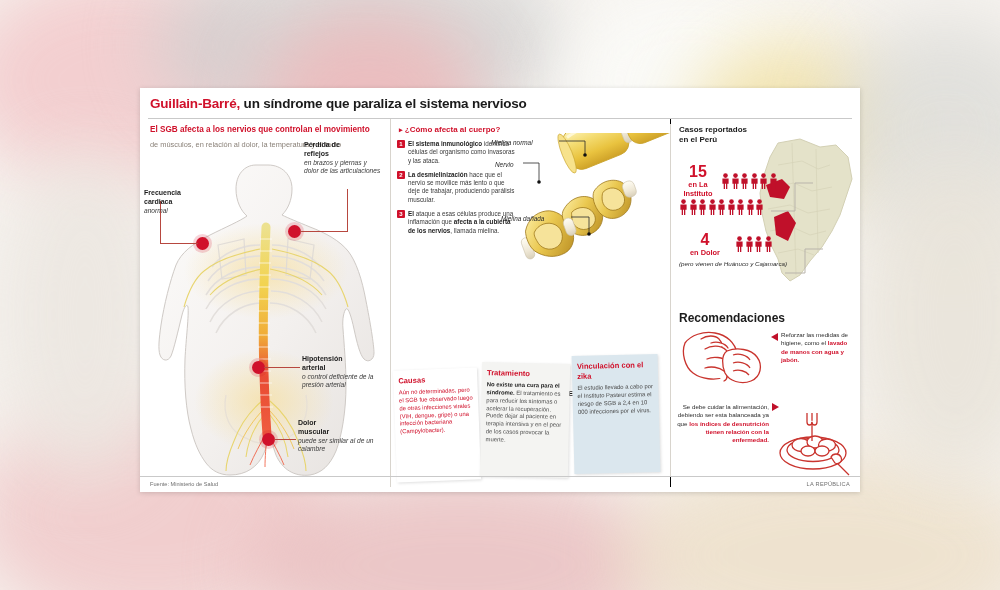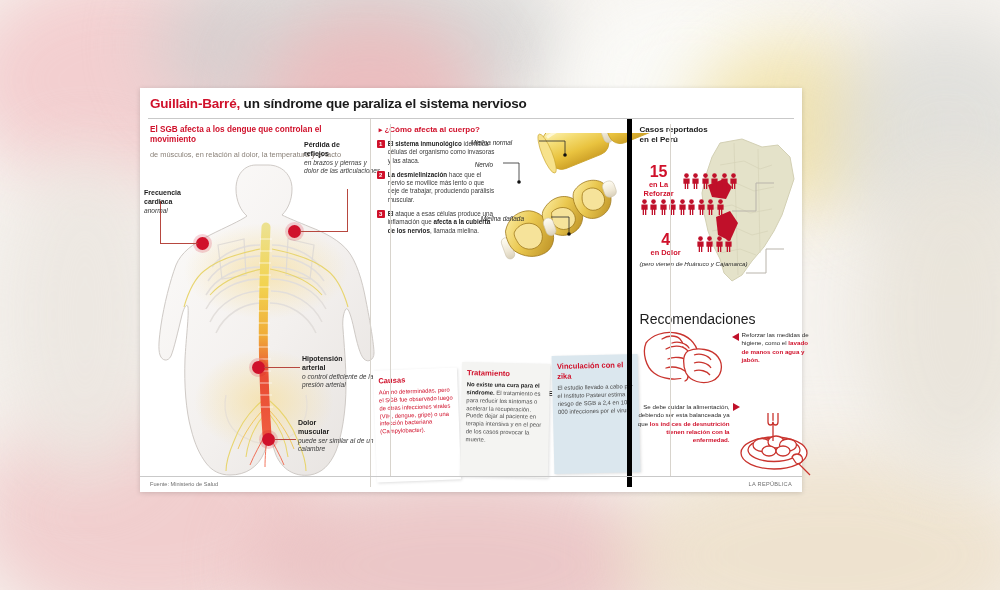--- a/index.html
+++ b/index.html
@@ -20,21 +20,21 @@
   .bg5{ left:690px;  top:40px;   width:200px; height:170px; background:#f0dfa0; opacity:.8;}
   .bg6{ left:830px;  top:20px;   width:230px; height:220px; background:#dcdcd8; opacity:.8;}
   .bg7{ left:-30px;  top:400px;  width:360px; height:230px; background:#f0c6c7; opacity:.8;}
   .bg8{ left:250px;  top:470px;  width:420px; height:190px; background:#e8b9bb; opacity:.75;}
   .bg9{ left:620px;  top:450px;  width:420px; height:210px; background:#eddfc8; opacity:.8;}
   .bgA{ left:0px;    top:150px;  width:170px; height:330px; background:#ece7e1; opacity:.9;}
   .bgB{ left:860px;  top:150px;  width:190px; height:330px; background:#e9e4da; opacity:.9;}
 
   
   #card {
-    position:absolute; left:140px; top:88px; width:662px; height:404px;
+    position:absolute; left:140px; top:88px; width:720px; height:404px;
     background:#ffffff; box-shadow:0 1px 5px rgba(0,0,0,.16);
   }
 
   .hdr { padding:8px 10px 4px 10px; }
   .hdr h1 { font-size:13.5px; font-weight:bold; color:#1a1a1a; letter-spacing:-.2px;}
   .hdr h1 .br { color:#d0112b; }
   .rule { height:1px; background:#c9c9c9; margin:3px 8px 0 8px; }
 
   #cols { display:flex; height:368px; padding:0; }
 
@@ -83,32 +83,32 @@
   .note1 { left:2px;  top:14px; width:84px; height:112px; background:#fff;
            transform:rotate(-2.2deg); color:#d0112b;}
   .note1 p { color:#d0112b; }
   .note2 { left:88px; top:8px;  width:88px; height:114px; background:#f4f4f2;
            transform:rotate(1.2deg); }
   .note3 { left:180px;top:0px;  width:86px; height:118px; background:#dbe7ee;
            transform:rotate(-1.4deg); }
 
   
   .colR { width:190px; position:relative; padding:6px 8px 0 8px;
-          border-left:5px solid #000000; }
+          border-left:1px solid #000000; }
   .rtitle { font-size:8px; font-weight:bold; color:#1c1c1c; line-height:1.25; }
 
   #perumap { position:absolute; right:2px; top:16px; }
 
   .bignum { font-weight:bold; color:#d0112b; font-size:16px; }
   .regname{ font-weight:bold; color:#d0112b; font-size:7.4px; line-height:1.15;}
   .paren  { font-size:6.2px; font-style:italic; color:#2b2b2b; line-height:1.3;}
 
   .people { display:flex; gap:.5px; }
 
-  .rec-h { font-size:14px; font-weight:normal; color:#1c1c1c; }
+  .rec-h { font-size:12px; font-weight:bold; color:#1c1c1c; }
   .rectxt { font-size:6.2px; line-height:1.33; color:#2b2b2b; }
   .rectxt b { color:#d0112b; }
 
   
   .foot { position:absolute; left:0; bottom:0; width:100%; height:16px;
           border-top:1px solid #c9c9c9; margin:0 0 0 0; }
   .foot .src { position:absolute; left:10px; top:4px; font-size:5.6px; color:#6f6f6f;}
   .foot .brand{ position:absolute; right:10px; top:4px; font-size:5.6px; color:#6f6f6f; letter-spacing:.3px;}
 
   .divider-v { position:absolute; background:#d8d4cd; width:1px; }
@@ -134,21 +134,21 @@
 
   <div class="hdr">
     <h1><span class="br">Guillain-Barré,</span><span> un síndrome que paraliza el sistema nervioso</span></h1>
   </div>
   <div class="rule"></div>
 
   <div id="cols">
 
     <div class="colL">
       <div class="lead">
-        <span>El SGB afecta a los dengue que controlan el movimiento</span>
+        <span>El SGB afecta a los nervios que controlan el movimiento</span>
         <span class="sub">de músculos, en relación al dolor, la temperatura y el tacto</span>
       </div>
 
       <svg class="bodyfig" viewBox="0 0 240 330">
         <defs>
           <linearGradient id="spineG" x1="0" y1="0" x2="0" y2="1">
             <stop offset="0%" stop-color="#ece08a"></stop>
             <stop offset="28%" stop-color="#f2d24a"></stop>
             <stop offset="52%" stop-color="#f0a92e"></stop>
             <stop offset="72%" stop-color="#e8432c"></stop>
@@ -435,21 +435,21 @@
         <path d="M18 50 L34 44 L42 52 L36 64 L22 62 Z" fill="#c0102a"></path>
 
         <path d="M26 82 L40 76 L48 88 L40 106 L28 100 Z" fill="#c0102a"></path>
       </svg>
 
       <div style="position:absolute; left:8px; top:44px; width:130px;">
         <div style="display:flex; align-items:flex-start; gap:4px;">
           <div style="width:38px; text-align:center;">
             <div class="bignum">15</div>
             <div class="regname">en La</div>
-            <div class="regname">Reforzar</div>
+            <div class="regname">Instituto</div>
           </div>
           <div style="padding-top:10px;">
             <div class="people">
               <svg width="9" height="16" viewBox="0 0 9 16">
                   <circle cx="4.5" cy="2.6" r="2.3" fill="#c0102a"></circle>
                   <path d="M1.4 5.6h6.2v5.2H6.3V16H5V10.8H4V16H2.7v-5.2H1.4z" fill="#c0102a"></path>
                 </svg>
               <svg width="9" height="16" viewBox="0 0 9 16">
                   <circle cx="4.5" cy="2.6" r="2.3" fill="#c0102a"></circle>
                   <path d="M1.4 5.6h6.2v5.2H6.3V16H5V10.8H4V16H2.7v-5.2H1.4z" fill="#c0102a"></path>

